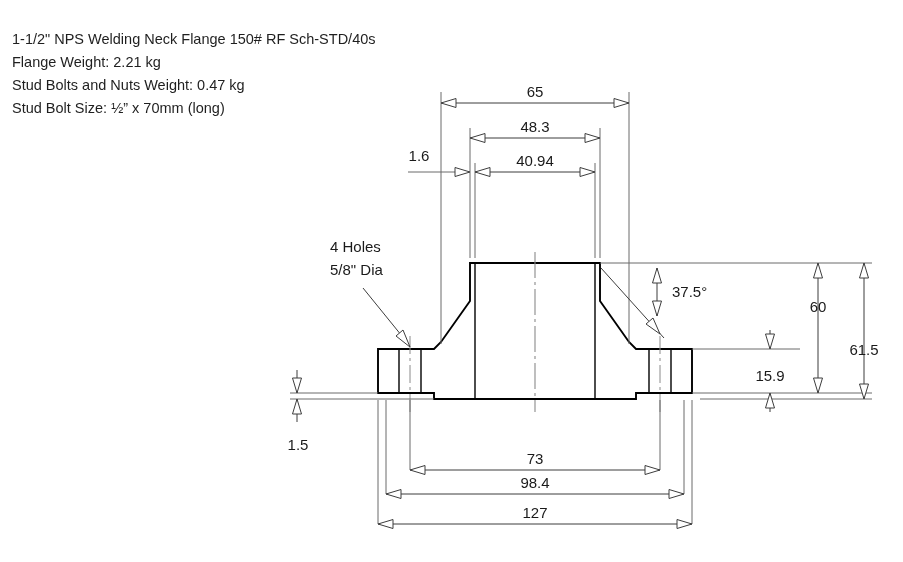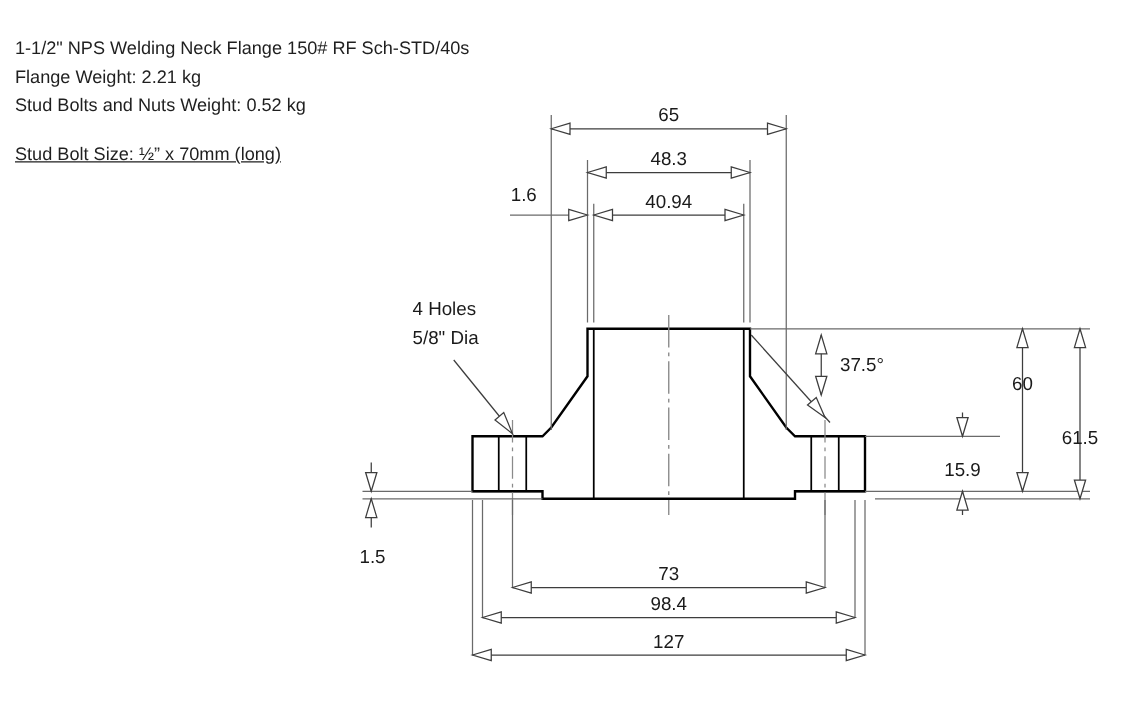--- a/index.html
+++ b/index.html
@@ -22,22 +22,21 @@
     top: 28px;
     width: 340px;
   }
   #notes .note-line {
     font-size: 14.5px;
     line-height: 23px;
     color: #1f1f1f;
     white-space: nowrap;
   }
   #notes .note-line.spaced {
-    margin-top: 16px;
-    text-decoration: underline;
+    margin-top: 0;
   }
   #drawing-canvas {
     position: absolute;
     left: 0;
     top: 0;
     width: 903px;
     height: 562px;
   }
   svg text {
     font-family: "Liberation Sans", sans-serif;
@@ -91,21 +90,21 @@
     fill: none;
     stroke-dasharray: 18 4 3 4;
   }
 </style>
 </head>
 <body>
 
 <div id="notes">
   <div class="note-line">1-1/2" NPS Welding Neck Flange 150# RF Sch-STD/40s</div>
   <div class="note-line">Flange Weight: 2.21 kg</div>
-  <div class="note-line">Stud Bolts and Nuts Weight: 0.52 kg</div>
+  <div class="note-line">Stud Bolts and Nuts Weight: 0.47 kg</div>
   <div class="note-line spaced">Stud Bolt Size: ½” x 70mm (long)</div>
 </div>
 
 <svg id="drawing-canvas" viewBox="0 0 903 562">
   <defs>
     <pattern id="hatch" width="7" height="7" patternTransform="rotate(45)" patternUnits="userSpaceOnUse">
       <line x1="0" y1="0" x2="0" y2="7" stroke="#000000" stroke-width="0.9"></line>
     </pattern>
     <pattern id="hatch-rev" width="7" height="7" patternTransform="rotate(-45)" patternUnits="userSpaceOnUse">
       <line x1="0" y1="0" x2="0" y2="7" stroke="#000000" stroke-width="0.9"></line>

